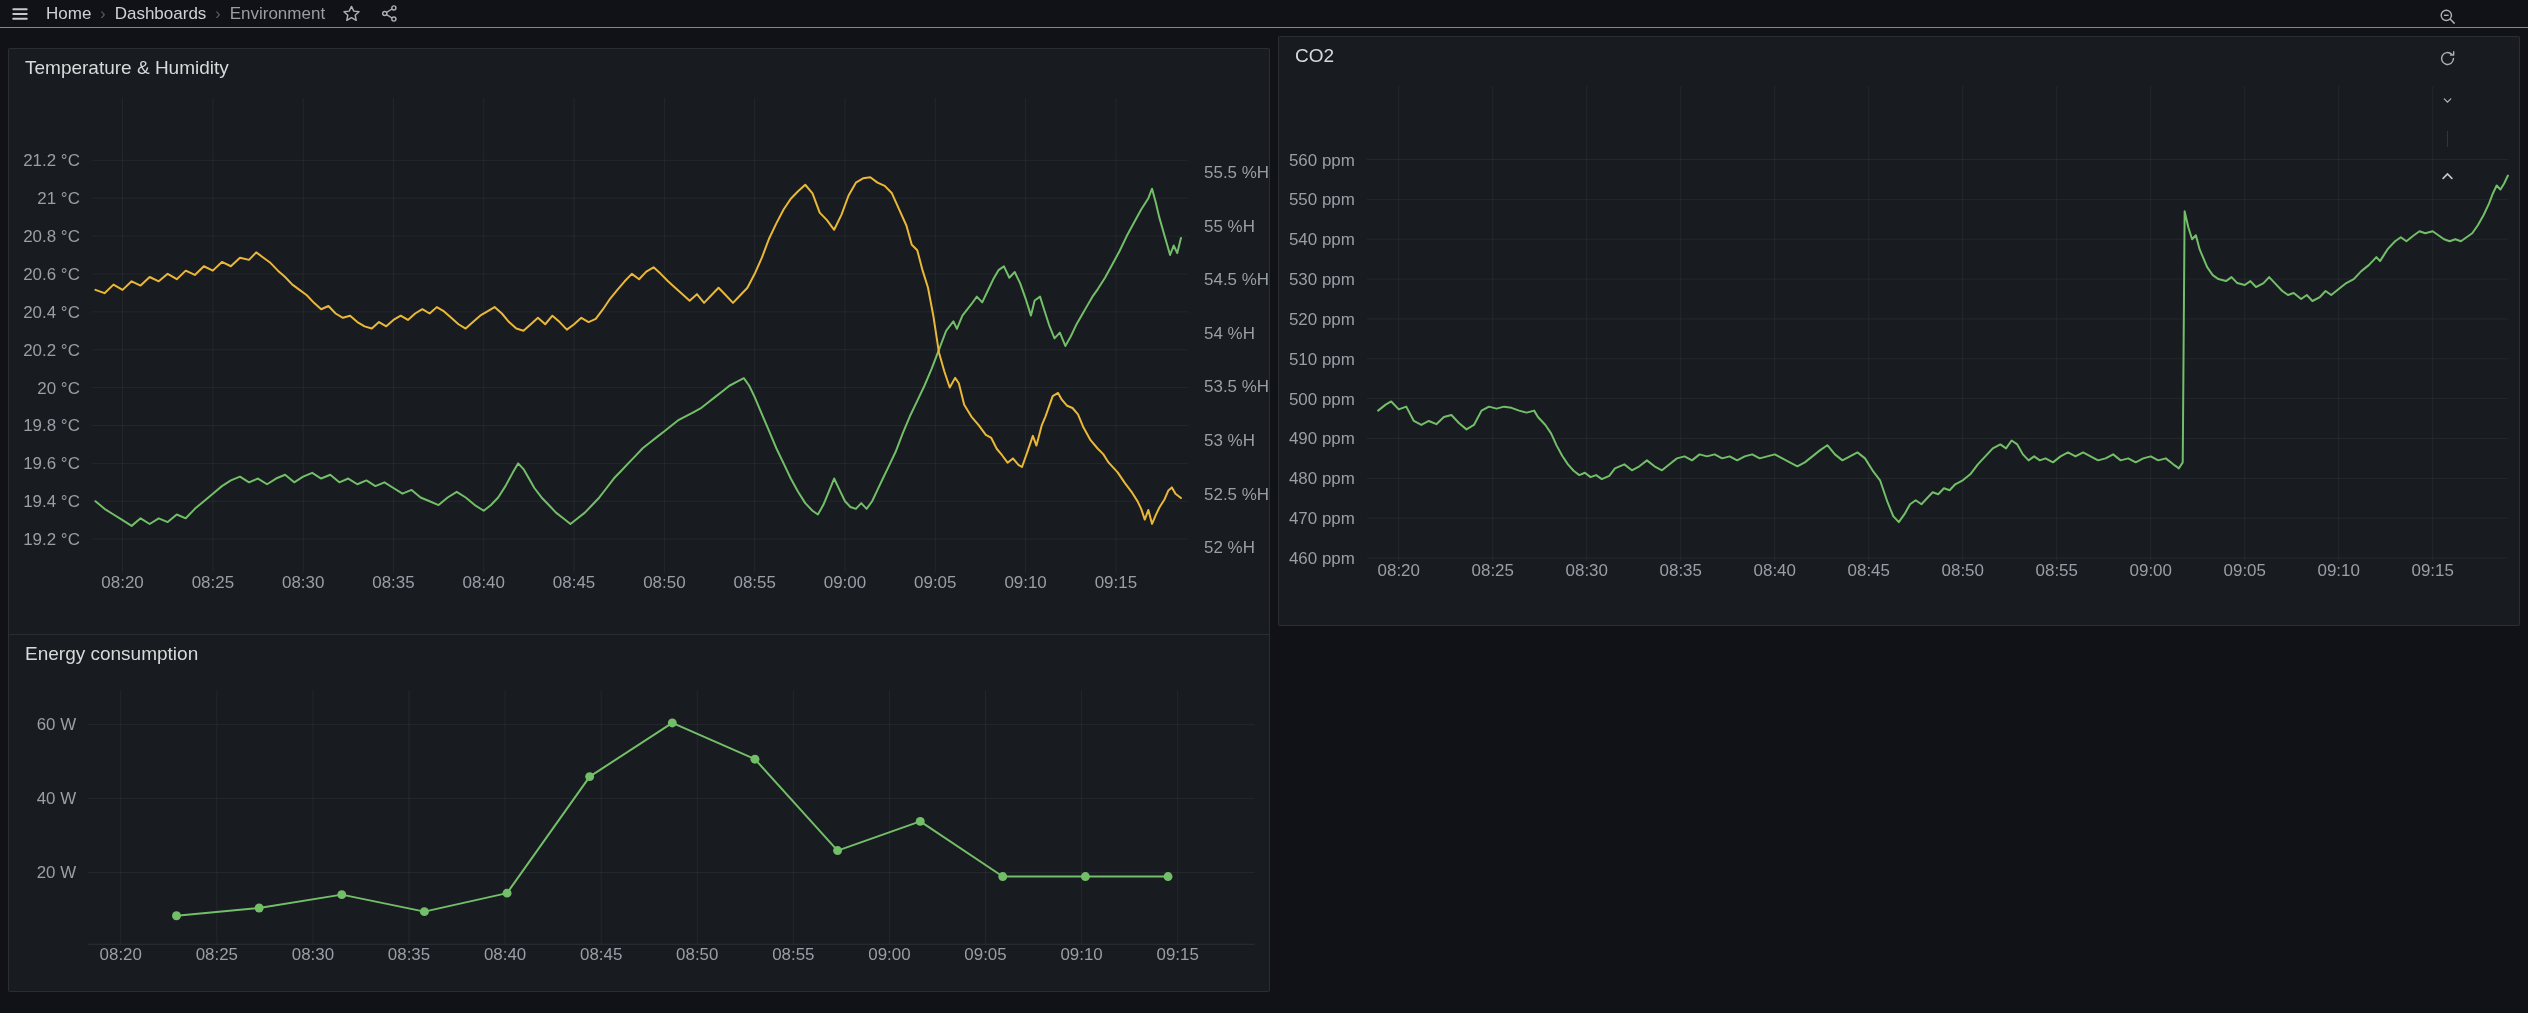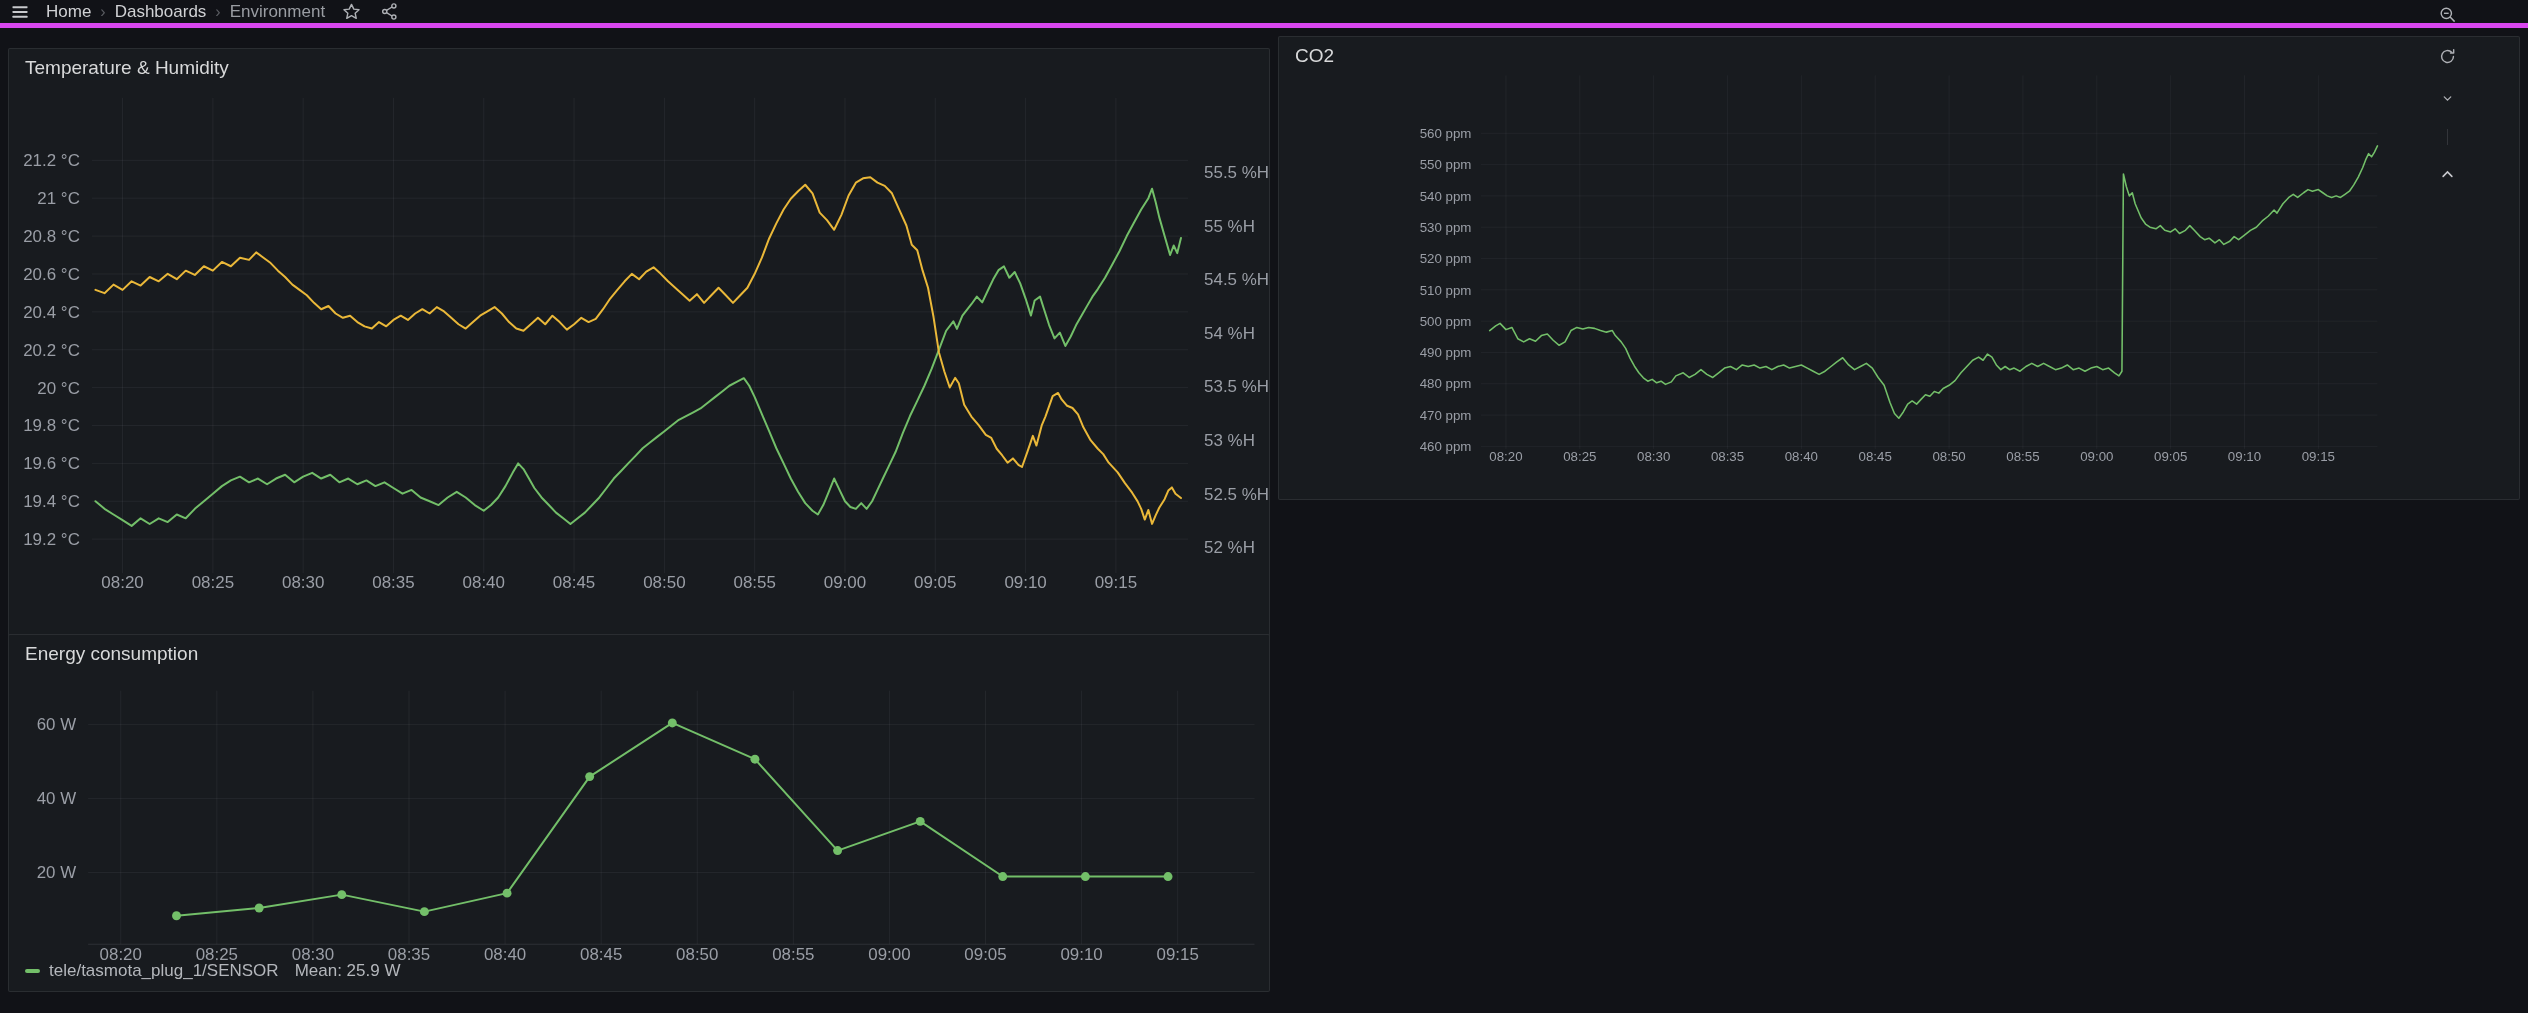--- a/index.html
+++ b/index.html
@@ -1,35 +1,35 @@
 <!DOCTYPE html>
 <html><head>
 <meta charset="utf-8">
 <style>
   html,body{margin:0;padding:0;background:#111217;}
   #app{position:relative;width:2528px;height:1013px;background:#111217;overflow:hidden;
        font-family:"Liberation Sans",sans-serif;-webkit-font-smoothing:antialiased;}
   
   #topbar{position:absolute;left:0;top:0;width:2528px;height:28px;display:flex;align-items:center;
-          padding:0 8px;box-sizing:border-box;border-bottom:5px solid #d946ef;background:#111217;z-index:5;}
+          padding:0 8px;box-sizing:border-box;border-bottom:1px solid #d946ef;background:#111217;z-index:5;}
   .tb-left{display:flex;align-items:center;gap:14px;flex:1;min-width:0;}
   .tb-right{display:flex;align-items:center;gap:18px;flex-direction:column;}
   .icon-btn{display:flex;align-items:center;justify-content:center;width:24px;height:24px;cursor:pointer;color:#9ea2a8;}
   .icon-btn svg{display:block;}
   #breadcrumb{display:flex;align-items:center;gap:9px;font-size:17px;color:#d0d1d4;white-space:nowrap;}
   #breadcrumb .crumb{cursor:pointer;}
   #breadcrumb .crumb.current{color:#9a9da3;cursor:default;}
   #breadcrumb .sep{color:#5a5c62;font-size:16px;}
   .add-btn{display:flex;align-items:center;gap:5px;color:#6a9bf4;font-size:17px;font-weight:500;cursor:pointer;}
   .time-btn{display:flex;align-items:center;gap:7px;color:#c7c9cc;font-size:20px;cursor:pointer;}
   .tb-divider{width:1px;height:16px;background:#33353a;}
   
   .panel{position:absolute;background:#181b1f;border:1px solid rgba(204,204,220,0.10);border-radius:2px;box-sizing:border-box;}
   #panel-0{left:8px;top:48px;width:1262px;height:590px;}
-  #panel-1{left:1278px;top:36px;width:1242px;height:464px;}
+  #panel-1{left:1278px;top:36px;width:1242px;height:590px;}
   #panel-2{left:8px;top:634px;width:1262px;height:358px;}
   .panel-title{position:absolute;left:16px;top:8px;font-size:19px;font-weight:500;color:#d8d9da;cursor:pointer;z-index:2;}
   .chart{position:absolute;left:0;top:0;width:100%;height:100%;}
   .tick-label{fill:#9a9ea6;font-size:17px;font-family:"Liberation Sans",sans-serif;}
   .legend{position:absolute;left:16px;right:15px;bottom:10px;display:flex;align-items:center;justify-content:space-between;z-index:2;}
   .legend-item{display:flex;align-items:center;font-size:17px;color:#b4b7bc;cursor:pointer;white-space:nowrap;}
   .legend-swatch{width:15px;height:4px;border-radius:2px;margin-right:9px;display:inline-block;}
   .legend-extra{margin-left:16px;color:#b4b7bc;}
 </style>
 </head>
@@ -297,22 +297,15 @@
         <circle cx="498.3" cy="259.6" r="4.5" fill="#73bf69"></circle>
         <circle cx="581.4" cy="142.4" r="4.5" fill="#73bf69"></circle>
         <circle cx="664.5" cy="88.4" r="4.5" fill="#73bf69"></circle>
         <circle cx="747.6" cy="124.9" r="4.5" fill="#73bf69"></circle>
         <circle cx="830.7" cy="216.8" r="4.5" fill="#73bf69"></circle>
         <circle cx="913.8" cy="187.4" r="4.5" fill="#73bf69"></circle>
         <circle cx="996.8" cy="242.9" r="4.5" fill="#73bf69"></circle>
         <circle cx="1079.9" cy="242.9" r="4.5" fill="#73bf69"></circle>
         <circle cx="1163.0" cy="242.9" r="4.5" fill="#73bf69"></circle>
       </svg>
-    <div class="legend" id="legend-2" style="justify-content: flex-start;">
-        <span class="legend-item">
-          <span class="legend-swatch" style="background: rgb(115, 191, 105);"></span>
-          <span>tele/tasmota_plug_1/SENSOR</span>
-          <span class="legend-extra">Mean: 25.9 W</span>
-        </span>
-      </div>
   </section>
 
 </div>
 
 </body></html>

